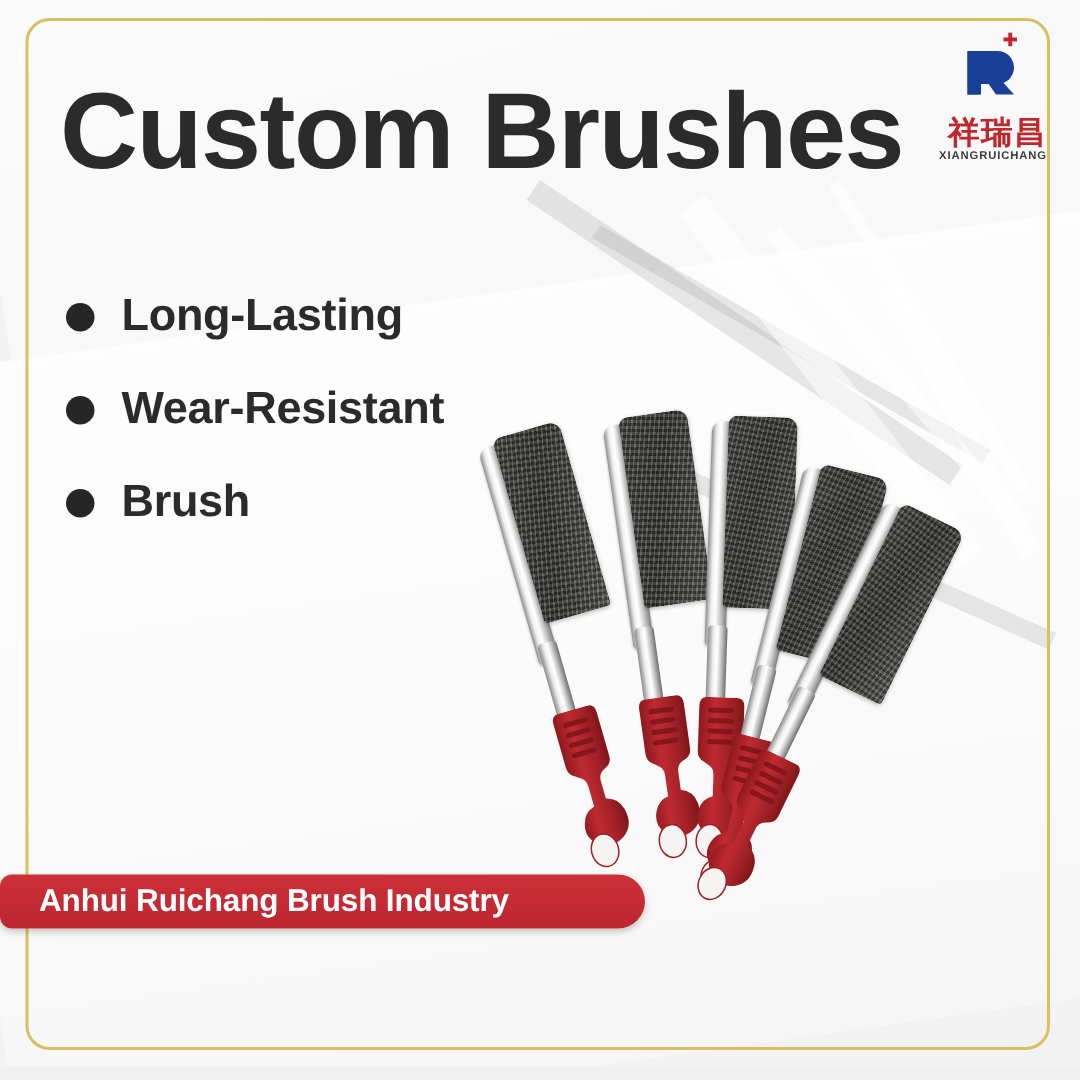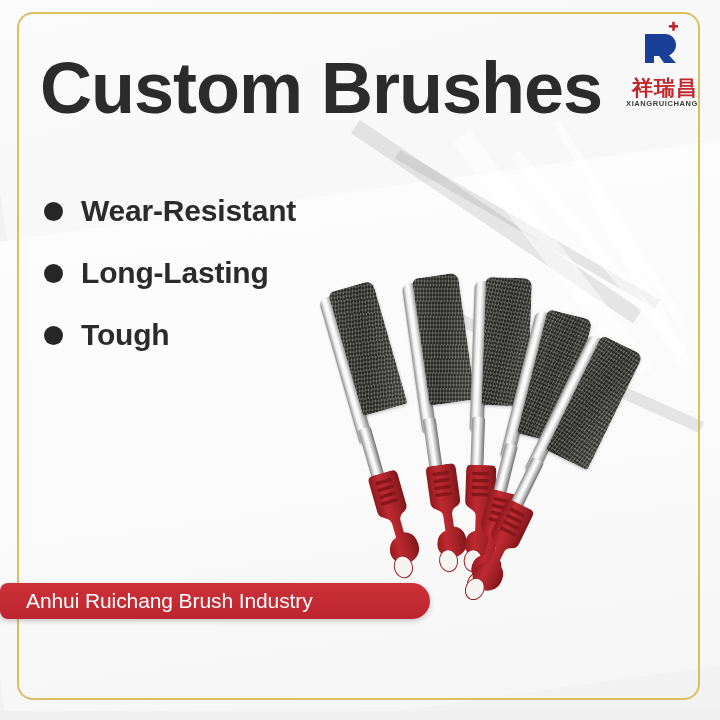--- a/index.html
+++ b/index.html
@@ -118,21 +118,21 @@
 
   
   .red-banner{
     position:absolute;left:0;top:583px;width:430px;height:36px;
     background:linear-gradient(180deg,#cd3038 0%,#bc2630 100%);
     border-radius:8px 18px 18px 8px;
     box-shadow:0 2px 5px rgba(0,0,0,.22);
     display:flex;align-items:center;z-index:10;
   }
   .red-banner span{
-    margin-left:26px;color:#ffffff;font-size:21px;font-weight:normal;
+    margin-left:26px;color:#ffffff;font-size:21px;font-weight:bold;
     letter-spacing:-.1px;white-space:nowrap;
   }
 
   
   .bottom-bar{
     position:absolute;left:0;top:623px;width:720px;height:88px;
     background:linear-gradient(180deg,#5d5d5b 0%,#565653 55%,#4f4f4d 100%);
     overflow:hidden;z-index:11;
   }
   .bb-streak{
@@ -200,29 +200,29 @@
         </g>
       </svg>
     </div>
     <div class="logo-cn">祥瑞昌</div>
     <div class="logo-py">XIANGRUICHANG</div>
   </div>
 
   <div class="bullets">
     <div class="bullet">
       <span class="dot"></span>
-      <span class="btext">Wear-Resistant</span>
+      <span class="btext">Long-Lasting</span>
     </div>
     <div class="bullet">
       <span class="dot"></span>
-      <span class="btext">Long-Lasting</span>
+      <span class="btext">Wear-Resistant</span>
     </div>
     <div class="bullet">
       <span class="dot"></span>
-      <span class="btext">Tough</span>
+      <span class="btext">Brush</span>
     </div>
   </div>
 
   <div class="brushes">
 
     <div class="brush" style="left:38px;top:8px;transform:rotate(-16deg);">
       <div class="spine"></div>
       <div class="bristle"></div>
       <div class="neck"></div>
       <div class="handle">

